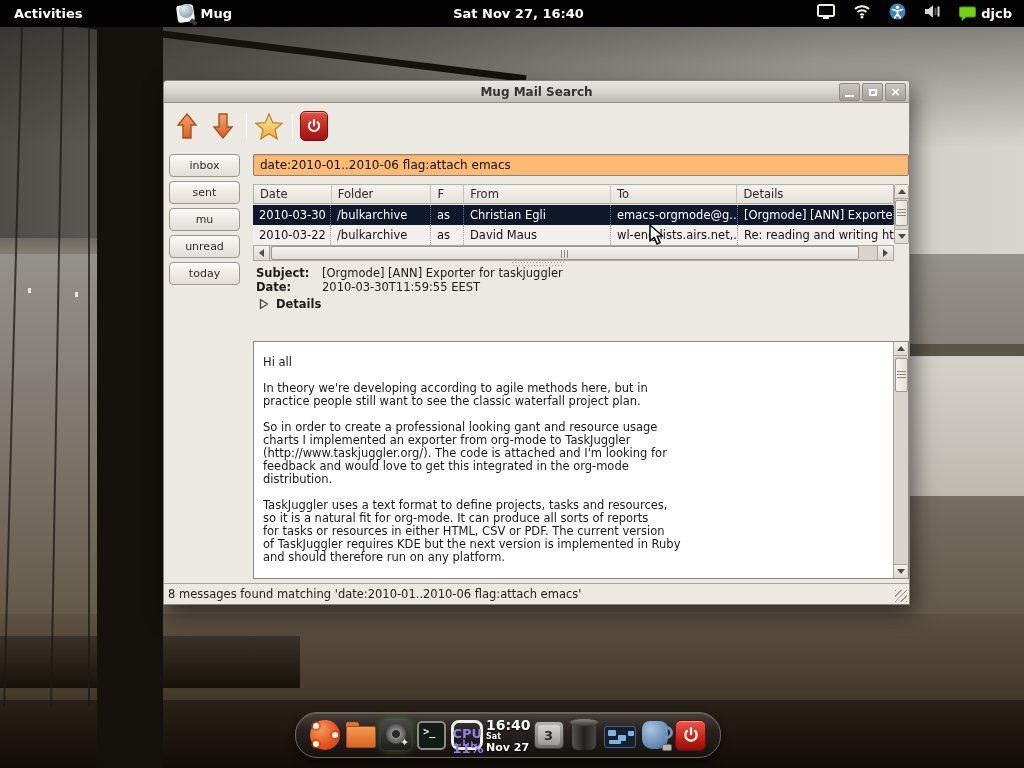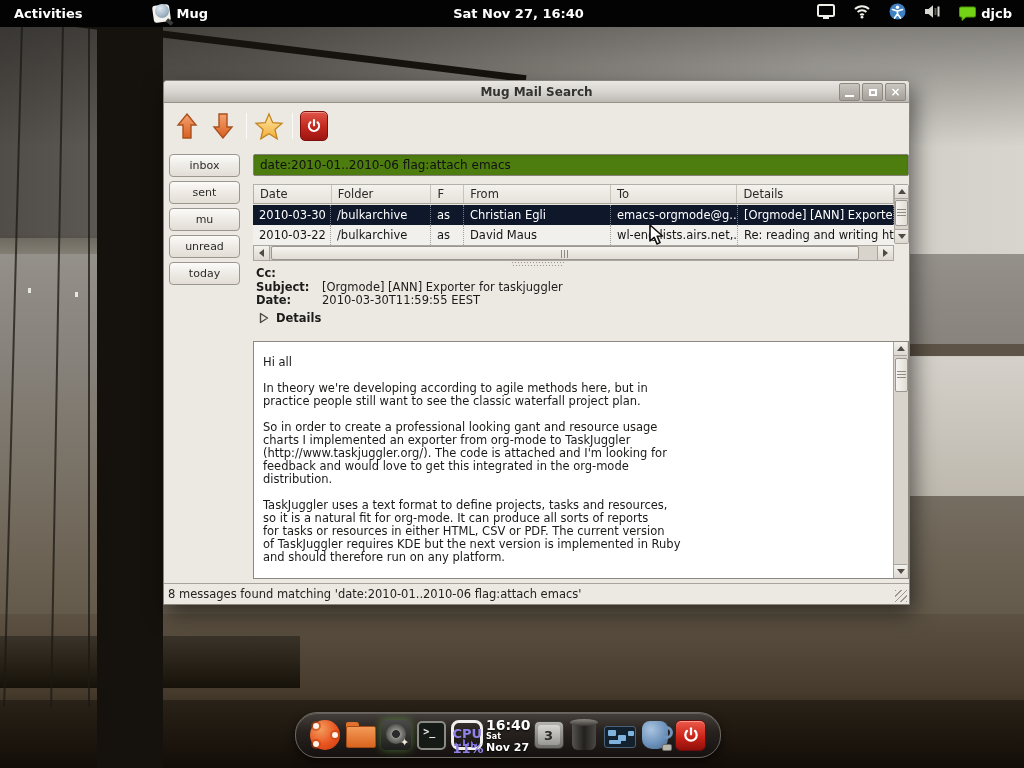--- a/index.html
+++ b/index.html
@@ -28,21 +28,21 @@
     background:linear-gradient(to bottom, #3a332a, #171209); }
   .boat { position:absolute; width:3px; height:5px; background:#e8e6e1; }
   .cable { position:absolute; top:27px; width:2px; height:680px; background:rgba(28,25,20,.75); }
   .cable-main { position:absolute; left:60px; top:18px; width:470px; height:7px;
     background:#16120d; transform:rotate(7deg); transform-origin:left top; }
   .tower { position:absolute; left:97px; top:27px; width:66px; height:741px; background:#15110c; }
   .tower-bar { position:absolute; left:97px; width:90px; height:26px; background:#15110c; }
 
   
   .topbar { position:absolute; left:0; top:0; width:1024px; height:27px; background:#030303;
-    color:#fff; display:flex; align-items:center; z-index:50; }
+    color:#fff; display:flex; align-items:center; z-index:50;gap:24px; }
   .topbar .activities { font-weight:bold; font-size:13px; margin-left:14px; }
   .topbar .appgroup { display:flex; align-items:center; margin-left:70px; }
   .mug-icon { width:20px; height:20px; position:relative; margin-right:4px; }
   .mug-icon .cup { position:absolute; left:0; top:1px; width:17px; height:17px; background:#f4f2ee;
     border-radius:3px; transform:rotate(-8deg); box-shadow:1px 1px 2px rgba(0,0,0,.6); }
   .mug-icon .liquid { position:absolute; left:2px; top:0; width:14px; height:14px; border-radius:50%;
     background:radial-gradient(circle at 35% 30%, #dfe8ef, #9fb4c4 60%, #6c8295); }
   .mug-icon .handle { position:absolute; right:0; bottom:0; width:7px; height:4px; background:#3a3a3a; transform:rotate(40deg); }
   .topbar .appname { font-weight:bold; font-size:13px; }
   .topbar .clock { position:absolute; left:13px; right:0; text-align:center; font-weight:bold; font-size:13px; pointer-events:none; }
@@ -74,21 +74,21 @@
     background:linear-gradient(to bottom,#e05648 0%,#c42a20 50%,#9e1410 100%);
     border:1px solid #7d100c; display:flex; align-items:center; justify-content:center;
     box-shadow:inset 0 1px 0 rgba(255,255,255,.35); }
 
   .sidebar { position:absolute; left:5px; top:73px; width:71px; }
   .sbtn { width:71px; height:23px; margin-bottom:4px; border:1px solid #9c978e; border-radius:4px;
     background:linear-gradient(to bottom,#fcfbf9 0%,#efece7 45%,#e2ded6 100%);
     font-size:11px; color:#2e2c29; display:flex; align-items:center; justify-content:center; }
 
   .searchbox { position:absolute; left:89px; top:73px; width:656px; height:22px;
-    border:1px solid #86827a; border-radius:2px; background:#4d7c0f; font-family:"DejaVu Sans",sans-serif;
+    border:1px solid #86827a; border-radius:2px; background:#fdba74; font-family:"DejaVu Sans",sans-serif;
     font-size:12px; color:#111; padding:0 6px; box-shadow:inset 0 1px 2px rgba(0,0,0,.12); }
 
   
   .mtable { position:absolute; left:89px; top:103px; width:656px; height:77px; }
   .mhead { position:absolute; left:0; top:0; width:641px; height:20px; display:flex;
     border:1px solid #b4b0a8; border-bottom:1px solid #a8a49c; }
   .mh { height:18px; font-size:11.5px; color:#2b2926; padding:2px 0 0 6px;
     background:linear-gradient(to bottom,#f4f2ee,#e6e2db); border-right:1px solid #c8c4bc; }
   .mrow { position:absolute; left:0; width:641px; height:20px; display:flex; font-size:11.5px; }
   .mrow.sel { background:#0f172a; color:#fff; }
@@ -403,24 +403,20 @@
         <div class="hbtn" style="right:0; border-left:1px solid #a9a59d;">
             <div class="tri-right"></div>
           </div>
       </div>
     </div>
 
     <div class="splitter"></div>
 
     <div class="mheaders">
       <div class="hline">
-        <span class="hlabel">Cc:</span>
-        <span></span>
-      </div>
-      <div class="hline">
         <span class="hlabel">Subject:</span>
         <span>[Orgmode] [ANN] Exporter for taskjuggler</span>
       </div>
       <div class="hline">
         <span class="hlabel">Date:</span>
         <span>2010-03-30T11:59:55 EEST</span>
       </div>
       <div class="details-line">
         <svg class="expander" viewBox="0 0 12 12">
             <path d="M2.5 1.5 L9.5 6 L2.5 10.5 Z" fill="none" stroke="#4c4a46" stroke-width="1.4" stroke-linejoin="round"></path>

